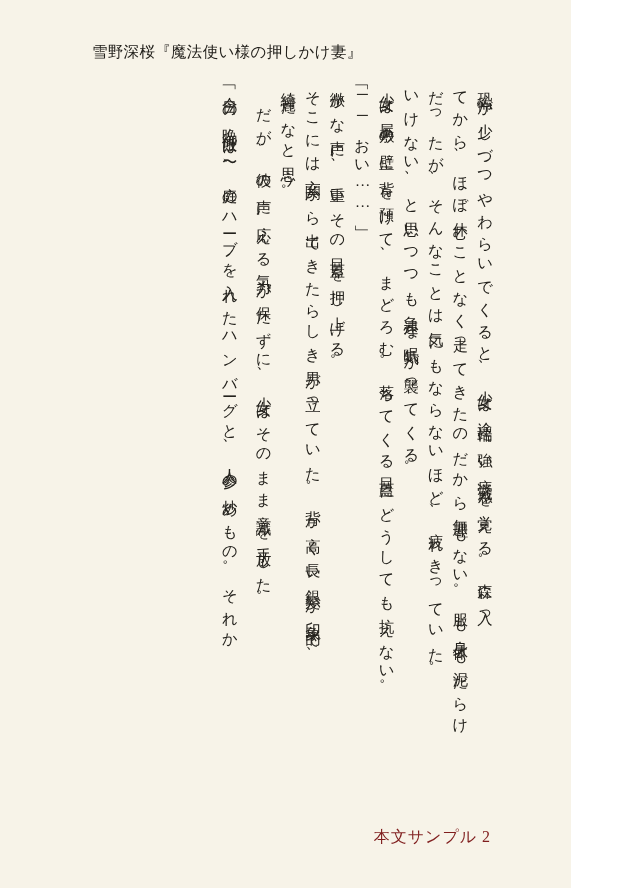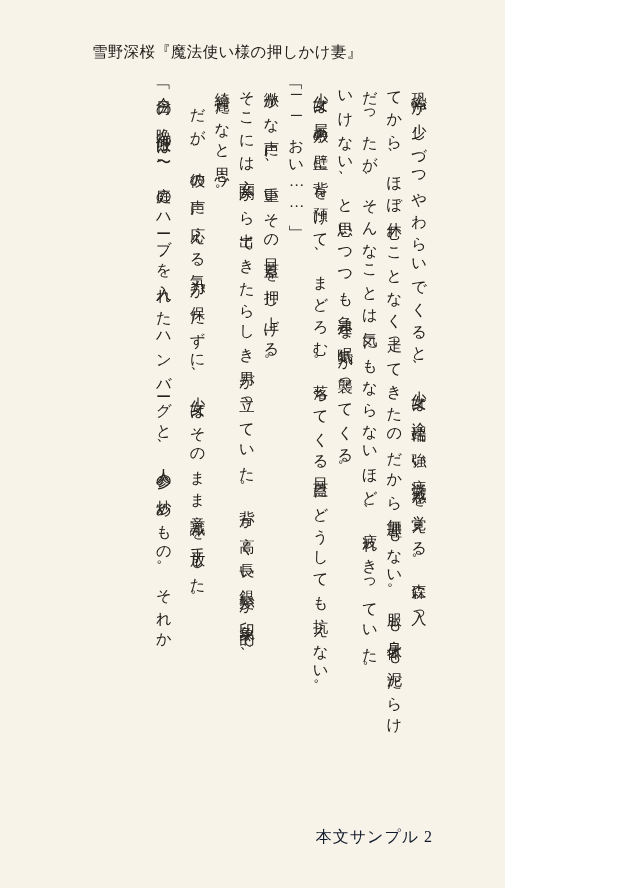--- a/index.html
+++ b/index.html
@@ -5,21 +5,21 @@
   html, body {
     margin: 0;
     padding: 0;
     background: #ffffff;
   }
   body {
     font-family: "Liberation Serif", "DejaVu Serif", serif;
   }
   .page {
     position: relative;
-    width: 505px;
+    width: 571px;
     height: 888px;
     background: #f7f3e8;
     overflow: hidden;
     box-sizing: border-box;
   }
   
   .doc-title {
     position: absolute;
     top: 42px;
     left: 92px;
@@ -53,24 +53,24 @@
     white-space: pre-wrap;
     font-family: "Liberation Serif", "DejaVu Serif", serif;
     font-feature-settings: "vert" 1;
   }
   .vcol.indent {
     padding-top: 17px;
   }
   
   .footer {
     position: absolute;
-    right: 72px;
+    right: 80px;
     bottom: 40px;
     font-size: 16px;
-    color: #0f172a;
+    color: #7f1d1d;
     letter-spacing: 0.06em;
     font-family: "Liberation Serif", "DejaVu Serif", serif;
   }
 </style>
 </head>
 <body>
 
 <div class="page">
 
   <div class="doc-title">雪野深桜『魔法使い様の押しかけ妻』</div>

